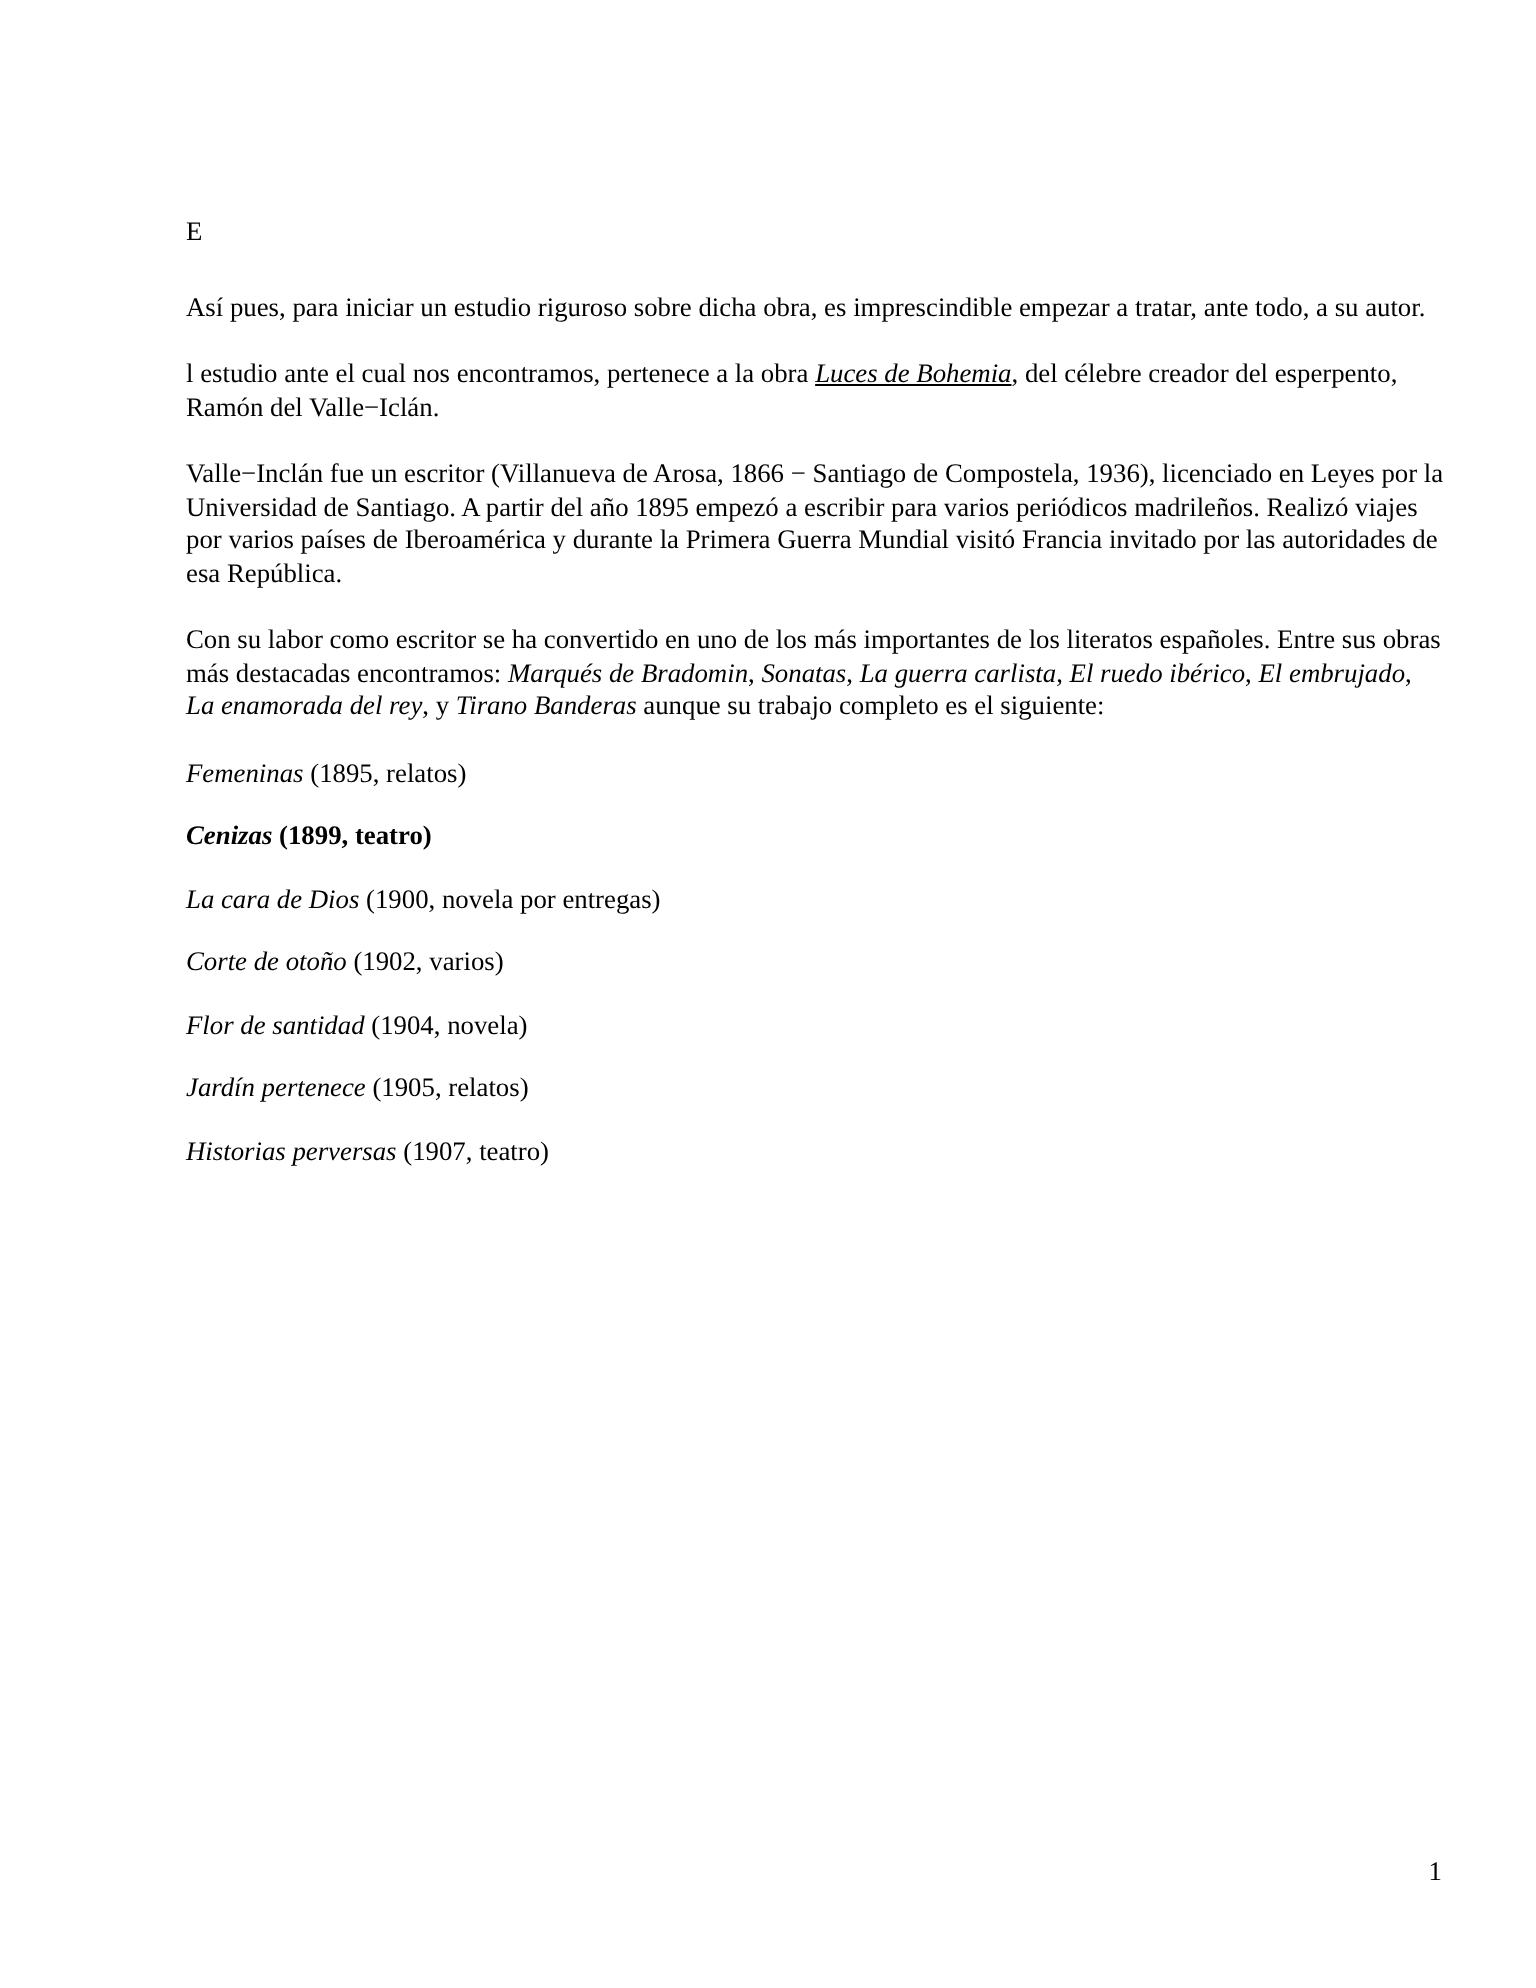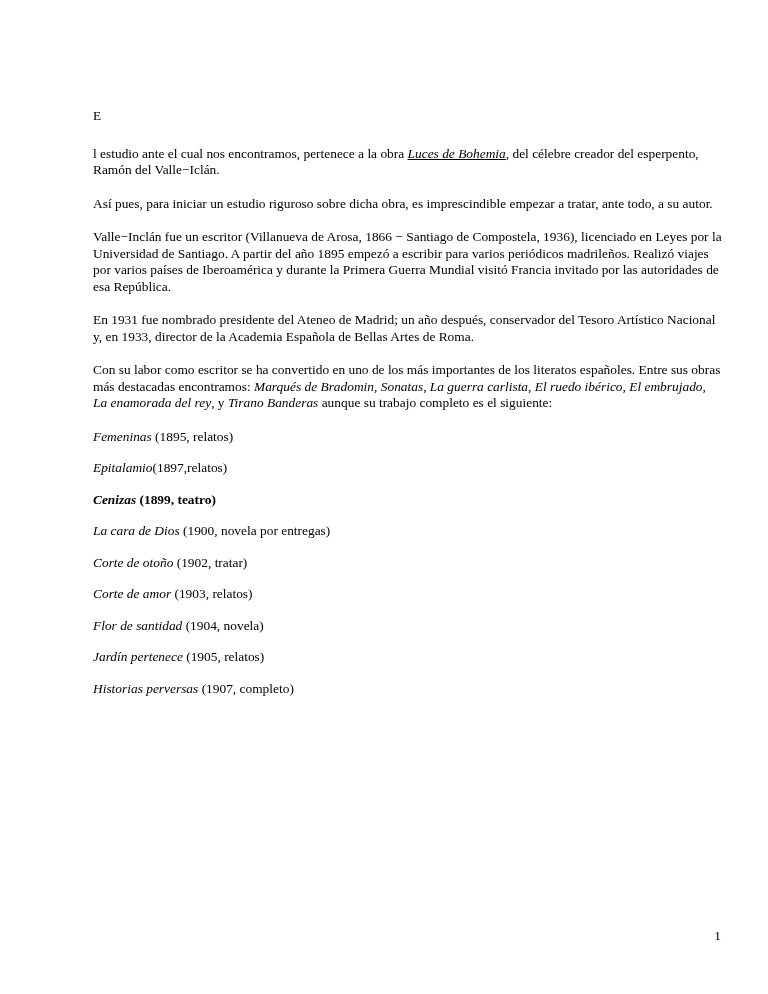--- a/index.html
+++ b/index.html
@@ -43,29 +43,26 @@
     line-height: 16.5px;
     color: #000000;
   }
 </style>
 </head>
 <body>
 
 <main class="page">
   <div>
       <p class="para initial"><span>E</span></p>
+      <p class="para"><span>Así pues, para iniciar un estudio riguroso sobre dicha obra, es imprescindible empezar a tratar, ante todo, a su autor.</span></p>
       <p class="para"><span>l estudio ante el cual nos encontramos, pertenece a la obra </span><span class="italic underline">Luces de Bohemia</span><span>, del célebre creador del esperpento, Ramón del Valle−Iclán.</span></p>
-      <p class="para"><span>Así pues, para iniciar un estudio riguroso sobre dicha obra, es imprescindible empezar a tratar, ante todo, a su autor.</span></p>
       <p class="para"><span>Valle−Inclán fue un escritor (Villanueva de Arosa, 1866 − Santiago de Compostela, 1936), licenciado en Leyes por la Universidad de Santiago. A partir del año 1895 empezó a escribir para varios periódicos madrileños. Realizó viajes por varios países de Iberoamérica y durante la Primera Guerra Mundial visitó Francia invitado por las autoridades de esa República.</span></p>
-      <p class="para"><span>En 1931 fue nombrado presidente del Ateneo de Madrid; un año después, conservador del Tesoro Artístico Nacional y, en 1933, director de la Academia Española  de Bellas Artes de Roma.</span></p>
       <p class="para"><span>Con su labor como escritor se ha convertido en uno de los más importantes de los literatos españoles. Entre sus obras más destacadas encontramos: </span><span class="italic">Marqués de Bradomin</span><span>, </span><span class="italic">Sonatas</span><span>, </span><span class="italic">La guerra carlista</span><span>, </span><span class="italic">El ruedo ibérico</span><span>, </span><span class="italic">El embrujado</span><span>, </span><span class="italic">La enamorada del rey</span><span>, y </span><span class="italic">Tirano Banderas</span><span> aunque su trabajo completo es el siguiente:</span></p>
       <p class="para work"><span class="italic">Femeninas</span><span> (1895, relatos)</span></p>
-      <p class="para work"><span class="italic">Epitalamio</span><span>(1897,relatos)</span></p>
       <p class="para work gap-2"><span class="italic">Cenizas</span><span> (1899, teatro)</span></p>
       <p class="para work"><span class="italic">La cara de Dios</span><span> (1900, novela por entregas)</span></p>
-      <p class="para work"><span class="italic">Corte de otoño</span><span> (1902, tratar)</span></p>
-      <p class="para work"><span class="italic">Corte de amor</span><span> (1903, relatos)</span></p>
+      <p class="para work"><span class="italic">Corte de otoño</span><span> (1902, varios)</span></p>
       <p class="para work gap-1"><span class="italic">Flor de santidad</span><span> (1904, novela)</span></p>
       <p class="para work"><span class="italic">Jardín pertenece</span><span> (1905, relatos)</span></p>
-      <p class="para work"><span class="italic">Historias perversas</span><span> (1907, completo)</span></p>
+      <p class="para work"><span class="italic">Historias perversas</span><span> (1907, teatro)</span></p>
     </div>
   <div class="page-number">1</div>
 </main>
 
 </body></html>

